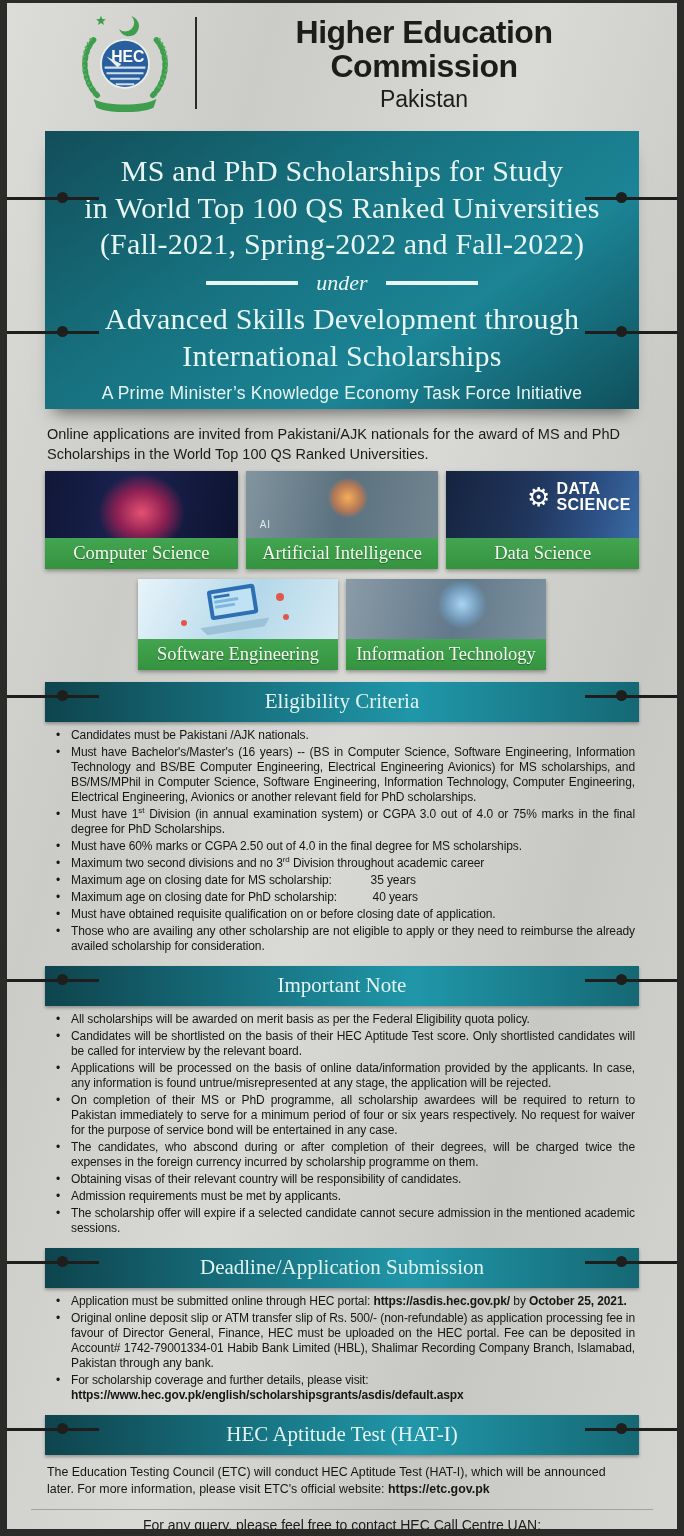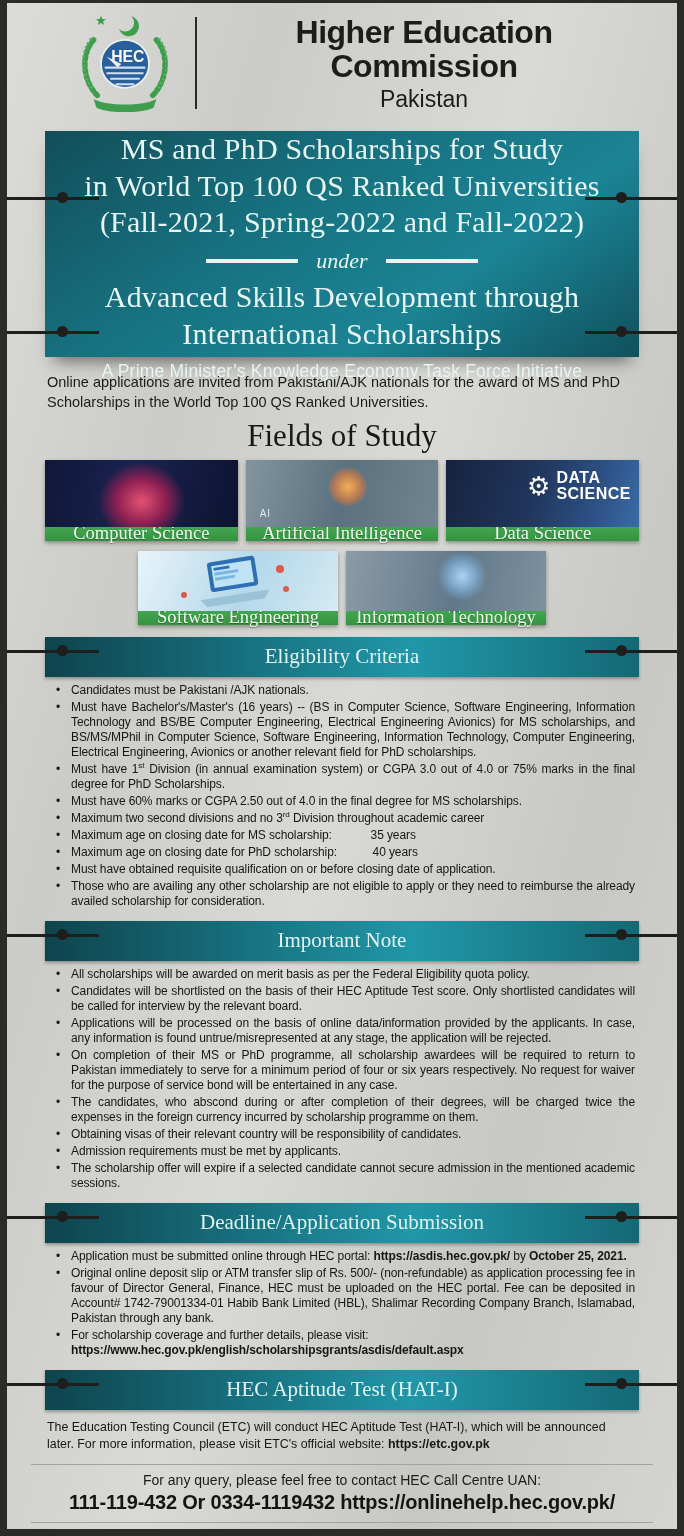--- a/index.html
+++ b/index.html
@@ -17,21 +17,21 @@
   }
   
   .header { display:flex; align-items:center; padding:9px 30px 6px 62px; }
   .logo-wrap { width:112px; height:98px; flex:none; }
   .header-divider { width:2px; height:92px; background:#2a2a28; margin:0 4px 0 14px; flex:none; }
   .org-block { flex:1; text-align:center; padding-top:4px; }
   .org-title { font-size:32px; font-weight:bold; color:#1c1c1a; letter-spacing:-0.5px; line-height:1.05; }
   .org-country { font-size:23px; color:#1c1c1a; margin-top:3px; }
   
   .title-banner {
-    position:relative; margin:12px 38px 0; height:226px; 
+    position:relative; margin:12px 38px 0; height:278px; padding-top:22px;
     background:linear-gradient(145deg,#124e5a 0%,#17717f 38%,#1b8495 68%,#10505c 100%);
     box-shadow:0 12px 16px -9px rgba(0,0,0,.55);
     text-align:center; color:#e7f5f3;
     font-family:"Liberation Serif", serif;
   }
   .tb-line { font-size:30px; line-height:1.22; letter-spacing:0.2px; }
   .under-row { display:flex; align-items:center; justify-content:center; gap:18px; margin:7px 0 5px; }
   .under-bar { width:92px; height:4px; background:#e7f5f3; }
   .under-word { font-style:italic; font-size:22px; }
   .tb-sub { font-family:"Liberation Sans", sans-serif; font-size:17.5px; margin-top:9px; letter-spacing:0.2px; }
@@ -49,21 +49,21 @@
   .intro { margin:15px 40px 0; font-size:14.5px; line-height:1.4; color:#1b1b1b; }
   
   .fields-title { text-align:center; font-family:"Liberation Serif", serif; font-size:31px; color:#171717; margin-top:5px; }
   .fields-row { display:flex; gap:8px; margin:6px 38px 0; }
   .fields-row.second { justify-content:center; margin-top:10px; }
   .field-card { flex:1; display:flex; flex-direction:column; box-shadow:0 2px 4px rgba(0,0,0,.35); }
   .fields-row.second .field-card { flex:none; width:200px; }
   .field-art { position:relative; height:67px; overflow:hidden; }
   .fields-row.second .field-art { height:60px; }
   .field-label {
-    height:14px; background:linear-gradient(180deg,#43a551,#35933f);
+    height:31px; background:linear-gradient(180deg,#43a551,#35933f);
     color:#f4faf2; font-family:"Liberation Serif", serif; font-size:18.5px;
     display:flex; align-items:center; justify-content:center;
     text-shadow:0 1px 1px rgba(0,0,0,.35);
   }
   .art-cs { background:
     radial-gradient(ellipse 58px 52px at 50% 62%, rgba(238,84,116,.95) 0%, rgba(164,32,84,.85) 42%, rgba(40,22,62,0) 75%),
     linear-gradient(100deg,#101738,#1b2250 45%,#0d1330); }
   .art-ai { background:
     radial-gradient(circle 26px at 53% 40%, rgba(255,176,86,.95), rgba(255,122,44,.5) 55%, rgba(0,0,0,0) 78%),
     linear-gradient(100deg,#82959f,#5b717f 50%,#70858f); }
@@ -162,21 +162,20 @@
       <div class="under-word">under</div>
       <div class="under-bar"></div>
     </div>
     <div class="tb-line">Advanced Skills Development through</div>
     <div class="tb-line">International Scholarships</div>
     <div class="tb-sub">A Prime Minister’s Knowledge Economy Task Force Initiative</div>
   </div>
 
   <div class="intro">Online applications are invited from Pakistani/AJK nationals for the award of MS and PhD Scholarships in the World Top 100 QS Ranked Universities.</div>
 
-  <div class="fields-title">Fields of Study</div>
   <div class="fields-row">
     <div class="field-card">
       <div class="field-art art-cs"></div>
       <div class="field-label">Computer Science</div>
     </div>
     <div class="field-card">
       <div class="field-art art-ai">
         <span class="ai-overlay">AI</span>
       </div>
       <div class="field-label">Artificial Intelligence</div>

